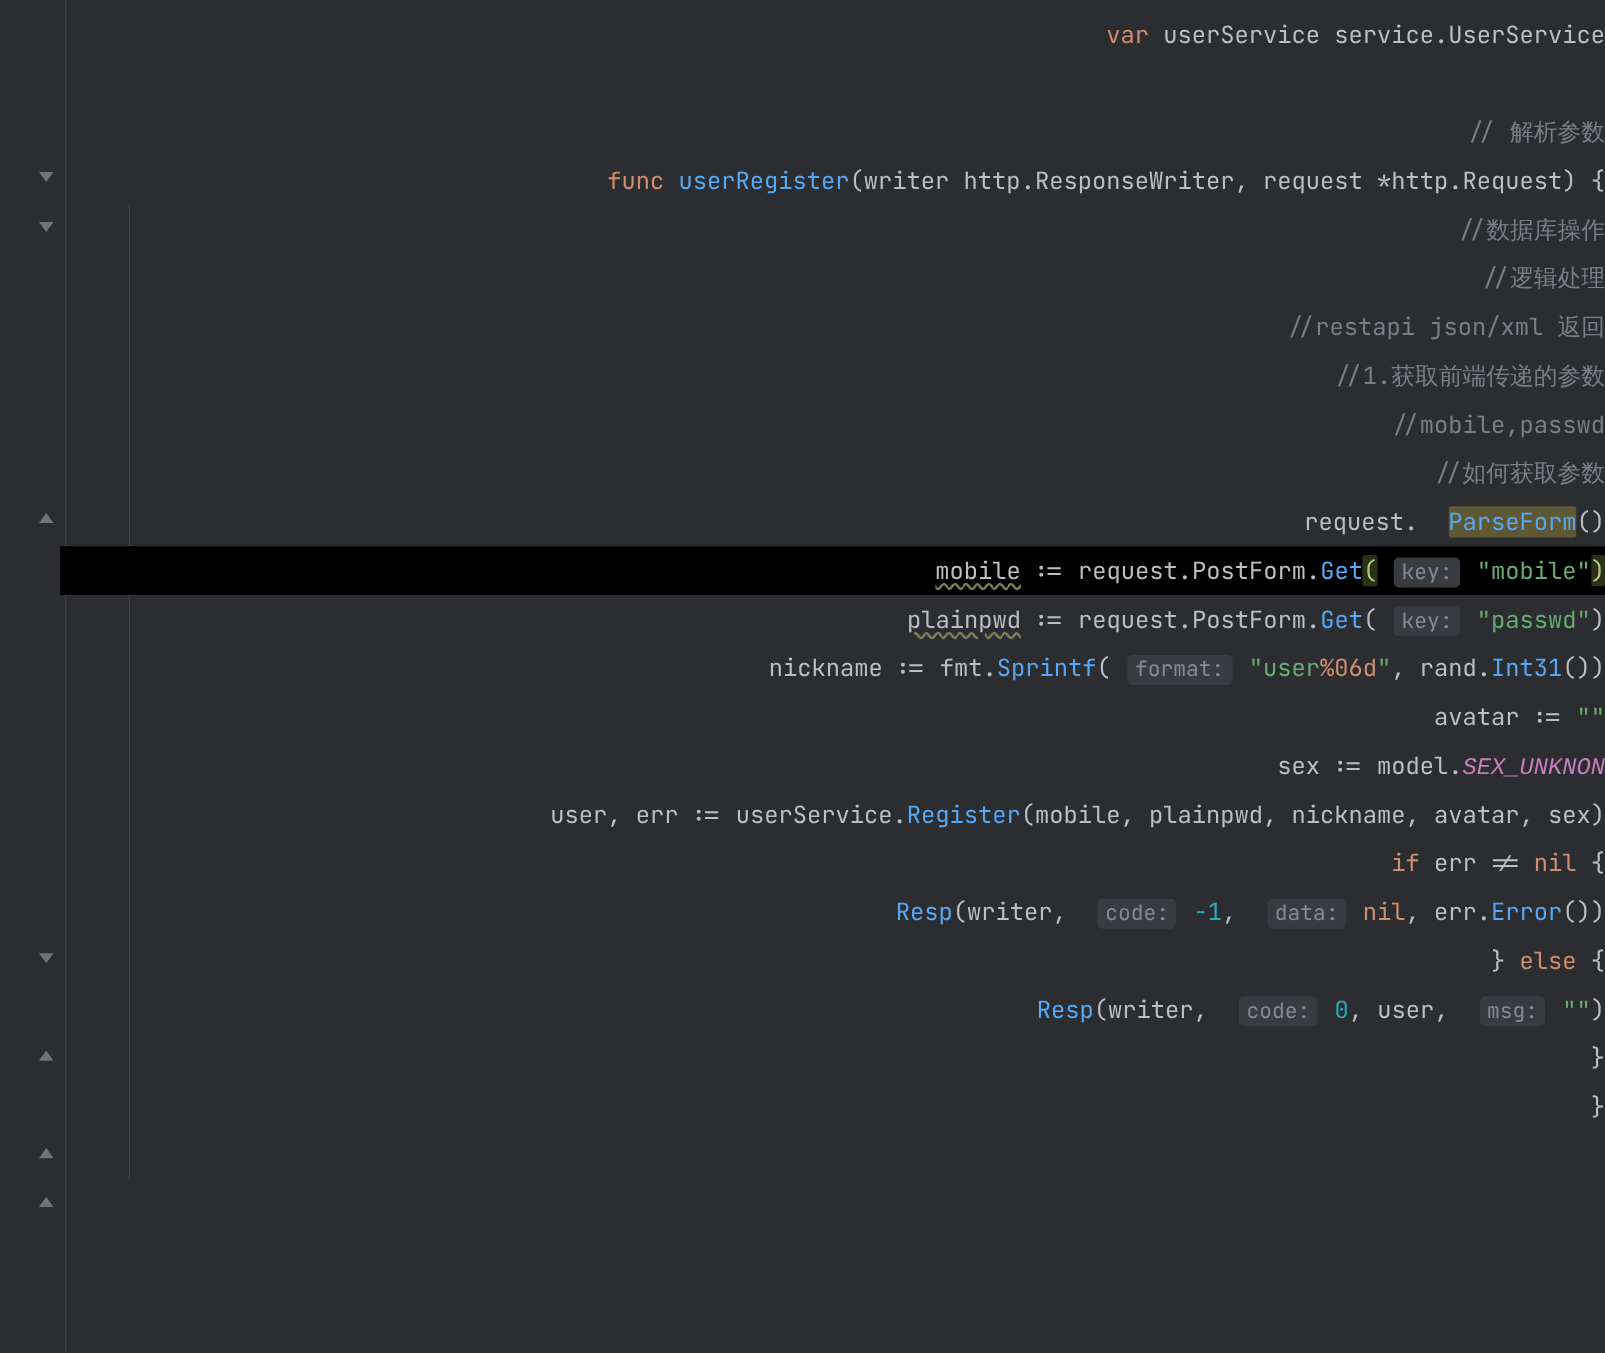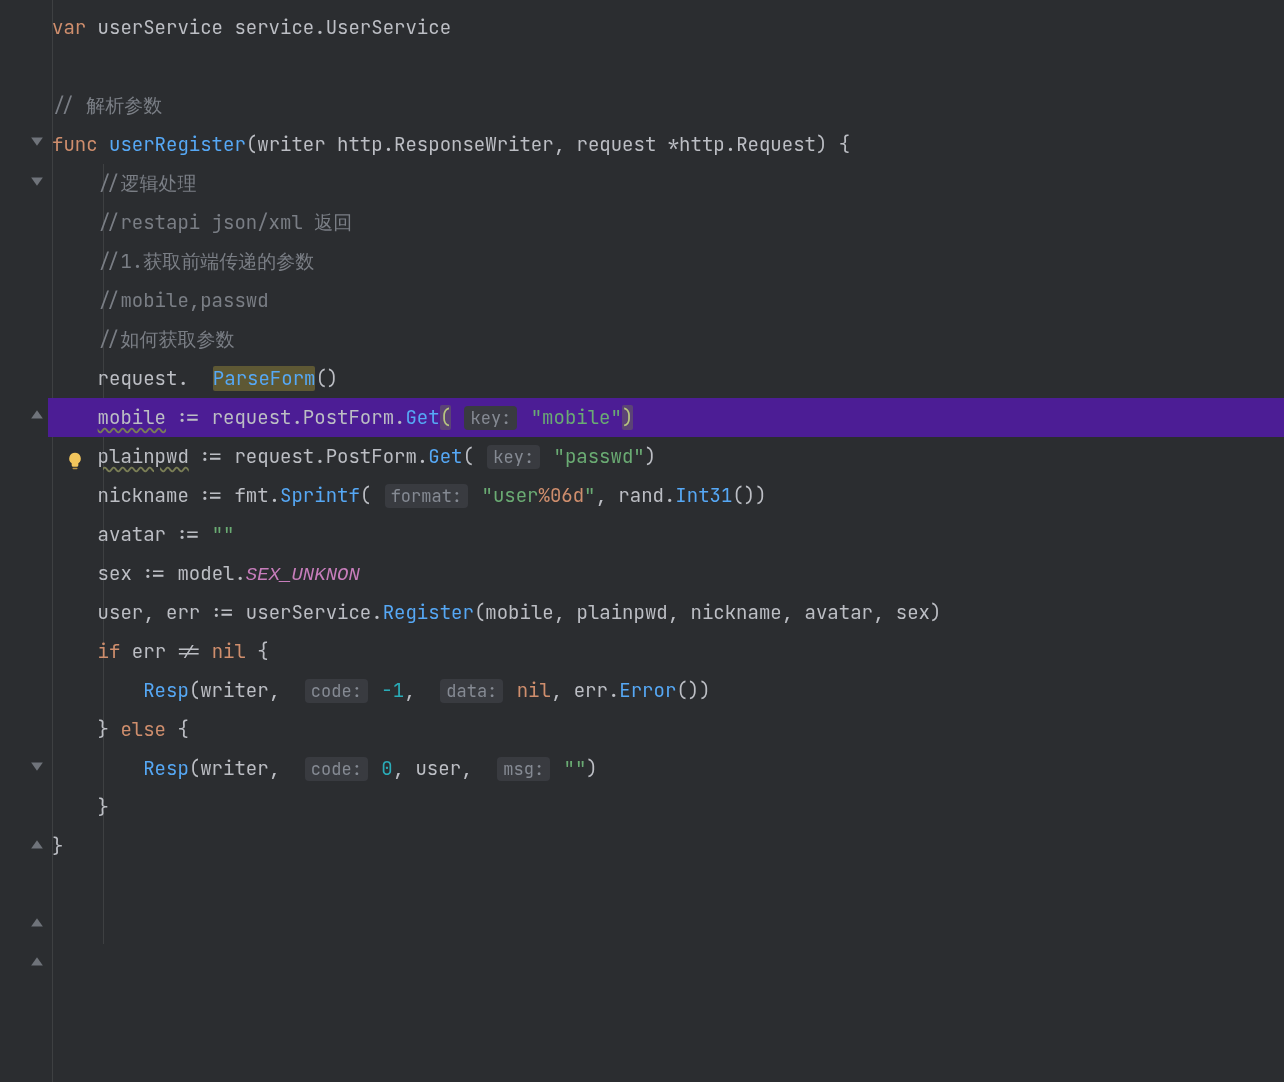--- a/index.html
+++ b/index.html
@@ -7,20 +7,21 @@
     width: 1284px;
     height: 1082px;
     background: #2b2d30;
     font-family: "JetBrains Mono", "Menlo", "Consolas", monospace;
     font-size: 19px;
     overflow: hidden;
   }
   .editor {
     display: flex;
     height: 100%;
+    text-align: right;
   }
   .gutter {
     width: 48px;
     background: #2b2d30;
     position: relative;
     flex-shrink: 0;
   }
   .fold-mark {
     position: absolute;
     left: 30px;
@@ -49,21 +50,21 @@
     position: relative;
   }
   .line {
     height: 39px;
     line-height: 39px;
     white-space: pre;
     padding-left: 4px;
     position: relative;
   }
   .line.hl {
-    background: #4c1d95;
+    background: #000000;
   }
   .kw   { color: #cf8e6d; }
   .fn   { color: #56a8f5; }
   .type { color: #bcbec4; }
   .id   { color: #bcbec4; }
   .pkg  { color: #bcbec4; }
   .punc { color: #bcbec4; }
   .cmt  { color: #7a7e85; }
   .str  { color: #6aab73; }
   .fmtv { color: #cf8e6d; }
@@ -150,20 +151,21 @@
   </div>
 
   <div class="code">
     <div class="indent-guide" style="left:4px"></div>
     <div class="indent-guide" style="left:55px;top:164px;height:780px"></div>
 
     <div class="line"><span class="kw">var</span> <span class="id">userService</span> <span class="pkg">service</span><span class="punc">.</span><span class="type">UserService</span></div>
     <div class="line"></div>
     <div class="line"><span class="cmt">// 解析参数</span></div>
     <div class="line"><span class="kw">func</span> <span class="fn">userRegister</span><span class="punc">(</span><span class="id">writer</span> <span class="pkg">http</span><span class="punc">.</span><span class="type">ResponseWriter</span><span class="punc">,</span> <span class="id">request</span> <span class="punc">*</span><span class="pkg">http</span><span class="punc">.</span><span class="type">Request</span><span class="punc">)</span> <span class="punc">{</span></div>
+    <div class="line"><span>    </span><span class="cmt">//数据库操作</span></div>
     <div class="line"><span>    </span><span class="cmt">//逻辑处理</span></div>
     <div class="line"><span>    </span><span class="cmt">//restapi json/xml 返回</span></div>
     <div class="line"><span>    </span><span class="cmt">//1.获取前端传递的参数</span></div>
     <div class="line"><span>    </span><span class="cmt">//mobile,passwd</span></div>
     <div class="line"><span>    </span><span class="cmt">//如何获取参数</span></div>
     <div class="line"><span>    </span><span class="id">request</span><span class="punc">.</span><span class="warn"><span class="fn">ParseForm</span></span><span class="punc">(</span><span class="punc">)</span></div>
     <div class="line hl"><span>    </span><span class="id wavy">mobile</span> <span class="punc">:=</span> <span class="id">request</span><span class="punc">.</span><span class="id">PostForm</span><span class="punc">.</span><span class="fn">Get</span><span class="paren-match">(</span> <span class="hint">key:</span> <span class="str">"mobile"</span><span class="paren-match">)</span></div>
     <div class="line"><span>    </span><span class="id wavy">plainpwd</span> <span class="punc">:=</span> <span class="id">request</span><span class="punc">.</span><span class="id">PostForm</span><span class="punc">.</span><span class="fn">Get</span><span class="punc">(</span> <span class="hint">key:</span> <span class="str">"passwd"</span><span class="punc">)</span></div>
     <div class="line"><span>    </span><span class="id">nickname</span> <span class="punc">:=</span> <span class="pkg">fmt</span><span class="punc">.</span><span class="fn">Sprintf</span><span class="punc">(</span> <span class="hint">format:</span> <span class="str">"user</span><span class="fmtv">%06d</span><span class="str">"</span><span class="punc">,</span> <span class="pkg">rand</span><span class="punc">.</span><span class="fn">Int31</span><span class="punc">(</span><span class="punc">)</span><span class="punc">)</span></div>
     <div class="line"><span>    </span><span class="id">avatar</span> <span class="punc">:=</span> <span class="str">""</span></div>

